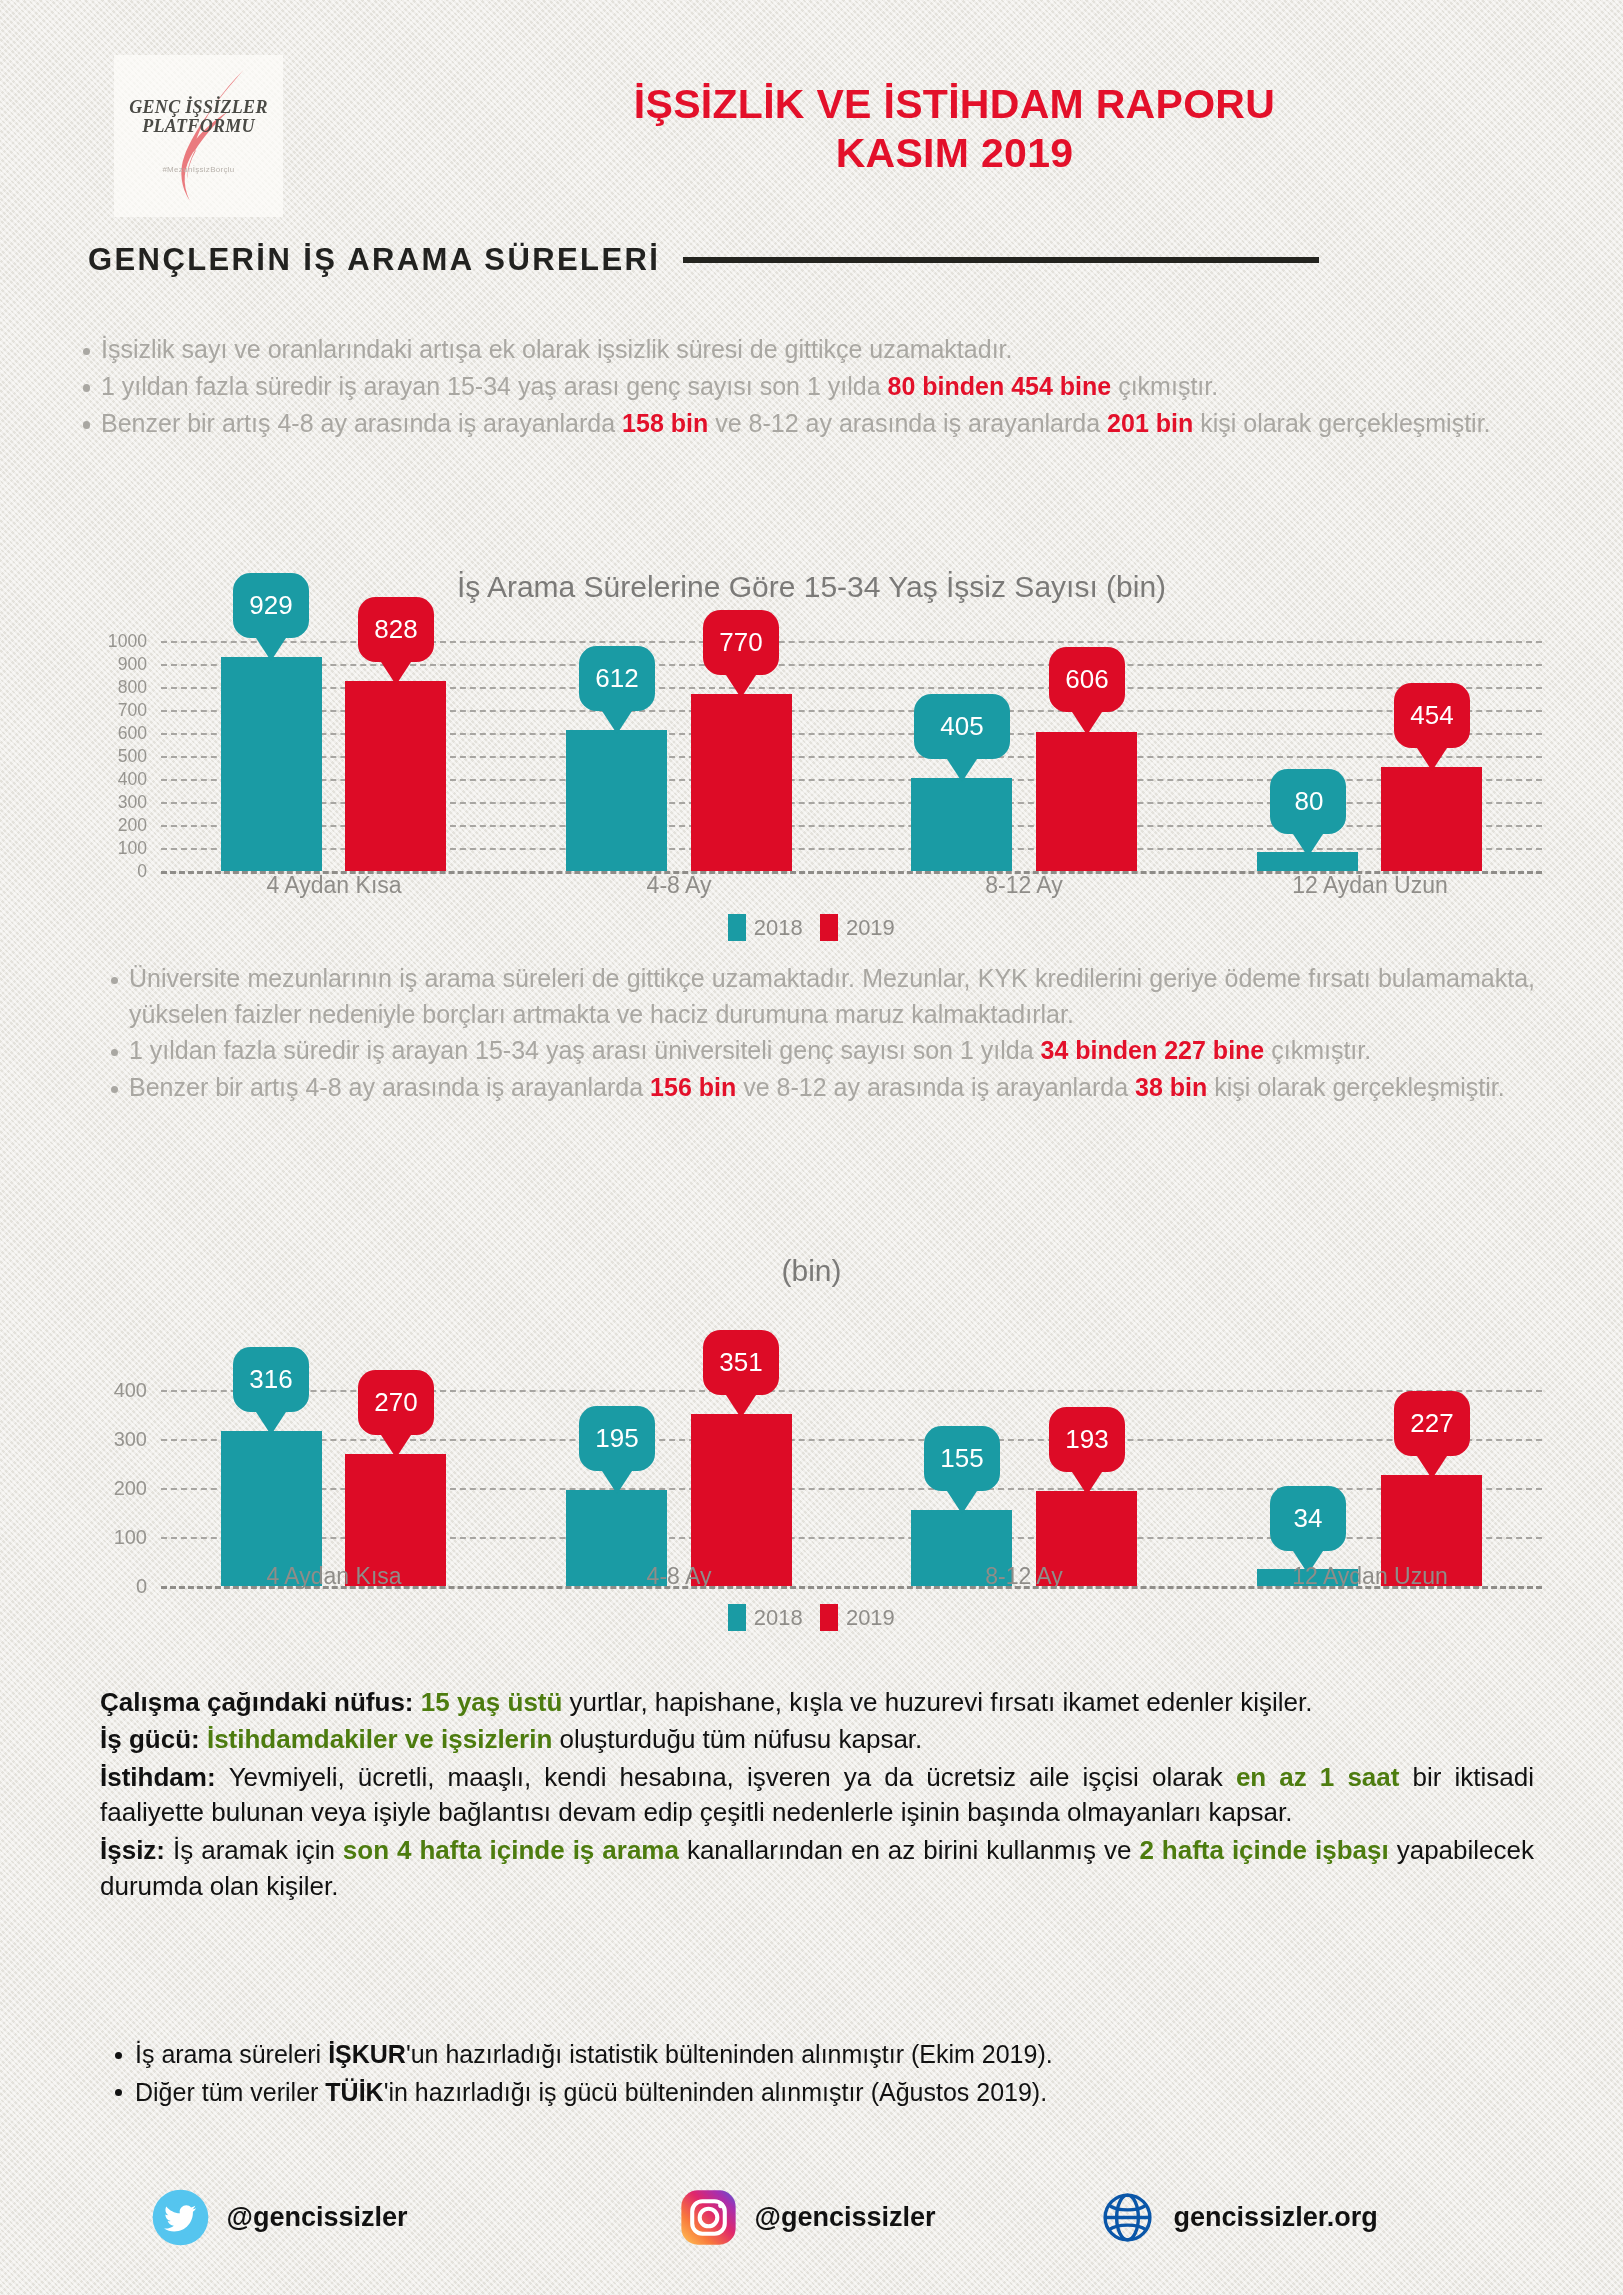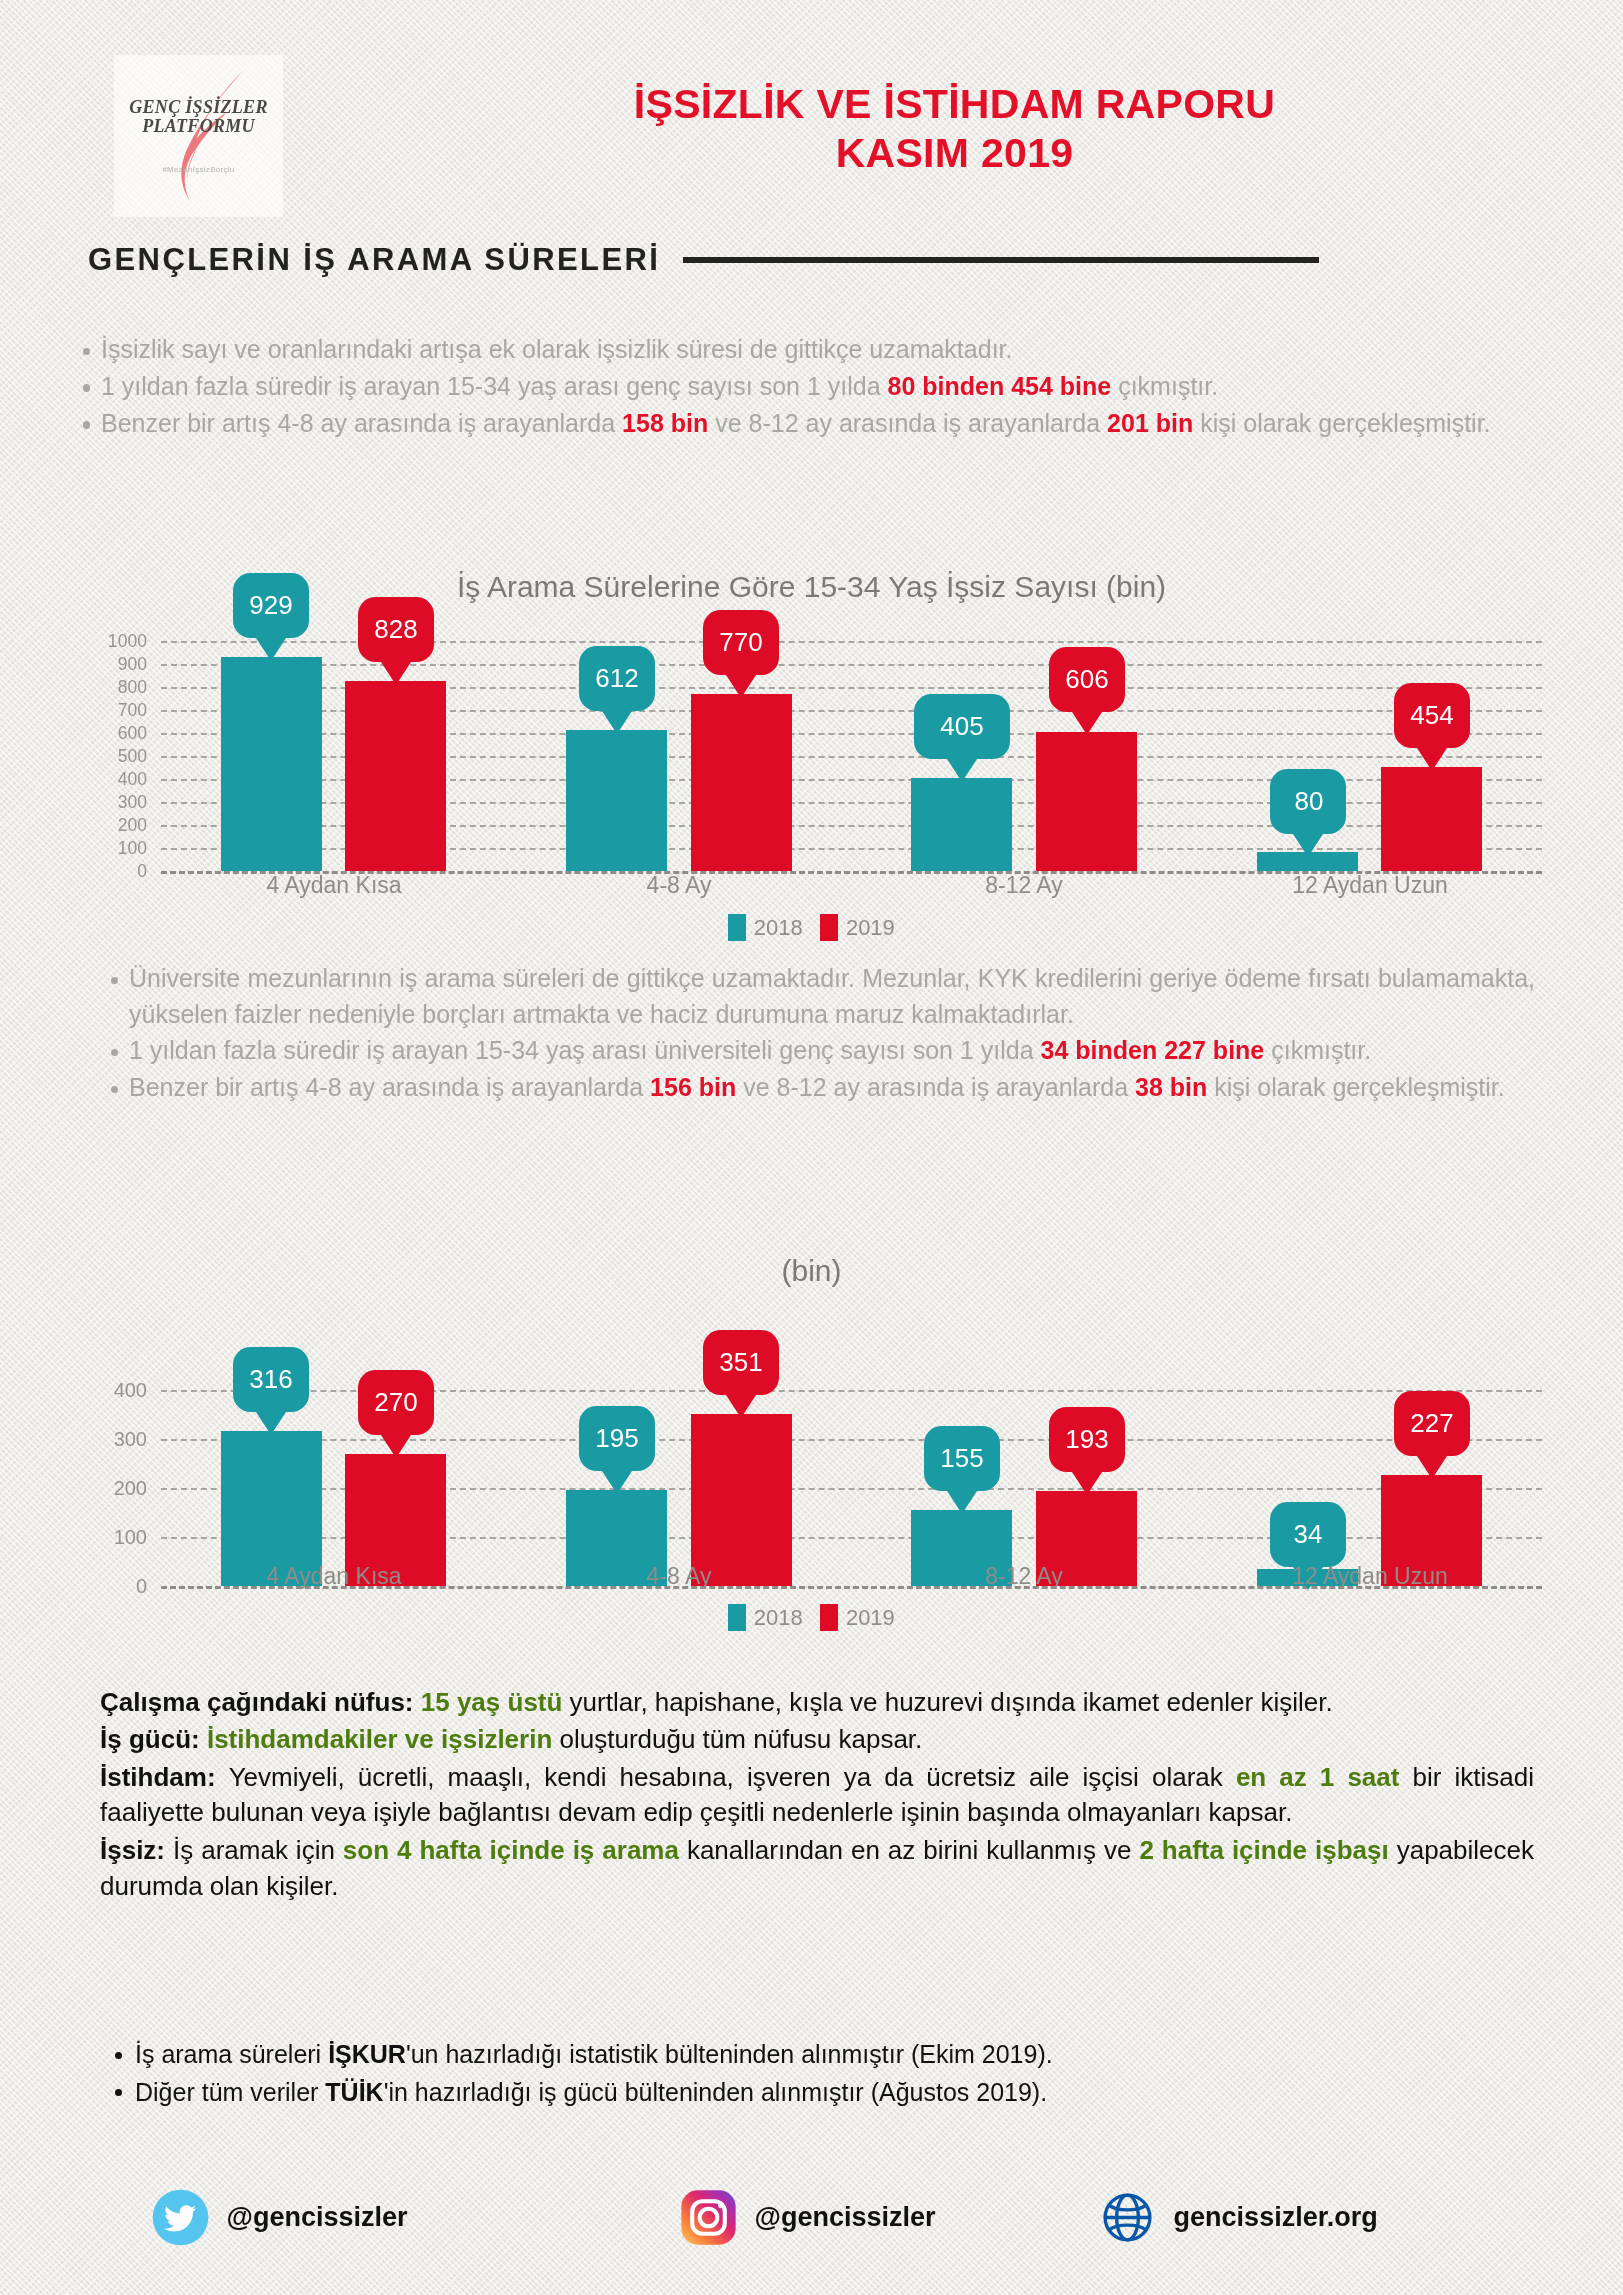--- a/index.html
+++ b/index.html
@@ -308,21 +308,21 @@
           <div class="callout t" style="left: 801px; width: 76px; height: 65px; top: 36px;">
             <span>155</span>
             <span class="tail"></span>
           </div>
           <div class="bar r" style="left: 875px; width: 101px; height: 95px;"></div>
           <div class="callout r" style="left: 926px; width: 76px; height: 65px; top: 17.6px;">
             <span>193</span>
             <span class="tail"></span>
           </div>
           <div class="bar t" style="left: 1096px; width: 101px; height: 16.7px;"></div>
-          <div class="callout t" style="left: 1147px; width: 76px; height: 65px; top: 112px;">
+          <div class="callout t" style="left: 1147px; width: 76px; height: 65px; top: 96px;">
             <span>34</span>
             <span class="tail"></span>
           </div>
           <div class="bar r" style="left: 1220px; width: 101px; height: 111px;"></div>
           <div class="callout r" style="left: 1271px; width: 76px; height: 65px; top: 1px;">
             <span>227</span>
             <span class="tail"></span>
           </div>
         </div>
     </div>
@@ -338,21 +338,21 @@
           <span class="lg-tx">2018</span>
         </div>
         <div class="lg">
           <span class="lg-sw r"></span>
           <span class="lg-tx">2019</span>
         </div>
       </div>
   </div>
 
   <div class="defs" id="definitions">
-      <p><span class="term">Çalışma çağındaki nüfus: </span><span class="red">15 yaş üstü</span><span> yurtlar, hapishane, kışla ve huzurevi dışında ikamet edenler kişiler.</span></p>
+      <p><span class="term">Çalışma çağındaki nüfus: </span><span class="red">15 yaş üstü</span><span> yurtlar, hapishane, kışla ve huzurevi fırsatı ikamet edenler kişiler.</span></p>
       <p><span class="term">İş gücü: </span><span class="red">İstihdamdakiler ve işsizlerin</span><span> oluşturduğu tüm nüfusu kapsar.</span></p>
       <p><span class="term">İstihdam: </span><span>Yevmiyeli, ücretli, maaşlı, kendi hesabına, işveren ya da ücretsiz aile işçisi olarak </span><span class="red">en az 1 saat</span><span> bir iktisadi faaliyette bulunan veya işiyle bağlantısı devam edip çeşitli nedenlerle işinin başında olmayanları kapsar.</span></p>
       <p><span class="term">İşsiz: </span><span>İş aramak için </span><span class="red">son 4 hafta içinde iş arama</span><span> kanallarından en az birini kullanmış ve </span><span class="red">2 hafta içinde işbaşı</span><span> yapabilecek durumda olan kişiler.</span></p>
     </div>
 
   <div class="notes" id="notes">
     <ul>
         <li><span>İş arama süreleri </span><b>İŞKUR</b><span>'un hazırladığı istatistik bülteninden alınmıştır (Ekim 2019).</span></li>
         <li><span>Diğer tüm veriler </span><b>TÜİK</b><span>'in hazırladığı iş gücü bülteninden alınmıştır (Ağustos 2019).</span></li>
       </ul>

